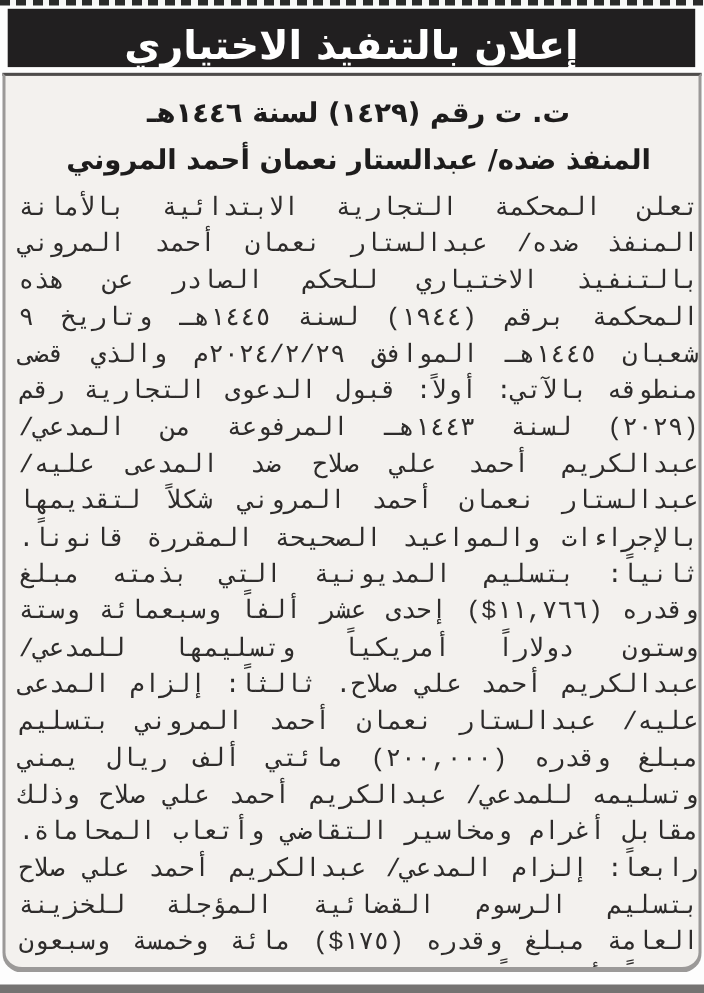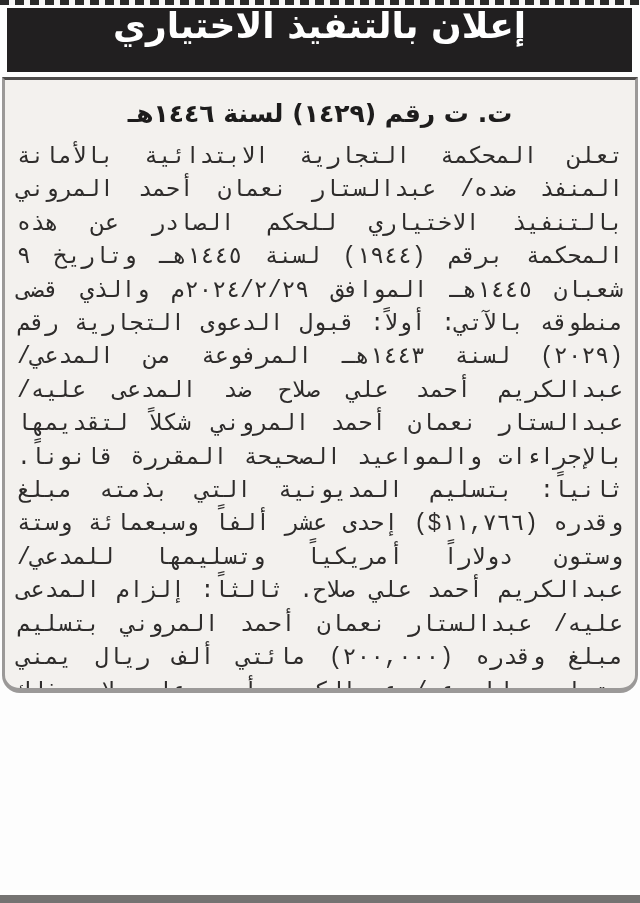--- a/index.html
+++ b/index.html
@@ -23,43 +23,43 @@
     overflow: hidden;
   }
   .cut-line {
     height: 5px;
     width: 100%;
     background: repeating-linear-gradient(90deg,
       #2a2a2a 0 9px, #f6f6f6 9px 15px);
   }
   .title-bar {
     margin: 3px 8px 0 7px;
-    height: 64px;
+    height: 53px;
     background: var(--bar-bg);
     display: flex;
-    align-items: flex-start;
+    align-items: flex-end;
     justify-content: center;
   }
   .title-bar h1 {
     margin: 0;
     color: var(--bar-fg);
     font-size: 36px;
     font-weight: bold;
     letter-spacing: 0;
     line-height: 1;
   }
   .notice-body {
     margin: 5px 2px 0 2px;
-    height: 616px;
+    height: 818px;
     background: var(--paper);
     border: 3px solid var(--border-side);
     border-top: 3px solid var(--border-top);
     border-bottom: 5px solid var(--border-side);
     border-radius: 0 0 18px 18px;
-    padding: 8px 12px 4px 12px;
+    padding: 8px 0 4px 12px;
     overflow: hidden;
   }
   .case-header {
     text-align: center;
     font-weight: bold;
     color: #1d1c1c;
     font-size: 25px;
     line-height: 43px;
     padding: 4px 0 6px 0;
   }
@@ -86,17 +86,18 @@
 
 <div class="cut-line"></div>
 
 <div class="title-bar">
   <h1>إعلان بالتنفيذ الاختياري</h1>
 </div>
 
 <div class="notice-body">
   <div class="case-header">
     <div>ت. ت رقم (١٤٢٩) لسنة ١٤٤٦هـ</div>
+    <div>المنفذ ضده/ عبدالستار نعمان أحمد المروني</div>
   </div>
   <p class="body-text">تعلن المحكمة التجارية الابتدائية بالأمانة المنفذ ضده/ عبدالستار نعمان أحمد المروني بالتنفيذ الاختياري للحكم الصادر عن هذه المحكمة برقم (١٩٤٤) لسنة ١٤٤٥هـ وتاريخ ٩ شعبان ١٤٤٥هـ الموافق ٢٠٢٤/٢/٢٩م والذي قضى منطوقه بالآتي: أولاً: قبول الدعوى التجارية رقم (٢٠٢٩) لسنة ١٤٤٣هـ المرفوعة من المدعي/ عبدالكريم أحمد علي صلاح ضد المدعى عليه/ عبدالستار نعمان أحمد المروني شكلاً لتقديمها بالإجراءات والمواعيد الصحيحة المقررة قانوناً. ثانياً: بتسليم المديونية التي بذمته مبلغ وقدره (١١,٧٦٦$) إحدى عشر ألفاً وسبعمائة وستة وستون دولاراً أمريكياً وتسليمها للمدعي/ عبدالكريم أحمد علي صلاح. ثالثاً: إلزام المدعى عليه/ عبدالستار نعمان أحمد المروني بتسليم مبلغ وقدره (٢٠٠,٠٠٠) مائتي ألف ريال يمني وتسليمه للمدعي/ عبدالكريم أحمد علي صلاح وذلك مقابل أغرام ومخاسير التقاضي وأتعاب المحاماة. رابعاً: إلزام المدعي/ عبدالكريم أحمد علي صلاح بتسليم الرسوم القضائية المؤجلة للخزينة العامة مبلغ وقدره (١٧٥$) مائة وخمسة وسبعون دولاراً أمريكياً يورد للخزينة العامة بنظر قاضي التنفيذ وذلك خلال سبعة أيام من تاريخه، ما لم ستسير المحكمة في التنفيذ الجبري طبقا للقانون.</p>
 </div>
 
 <div class="bottom-strip"></div>
 
 </body></html>

